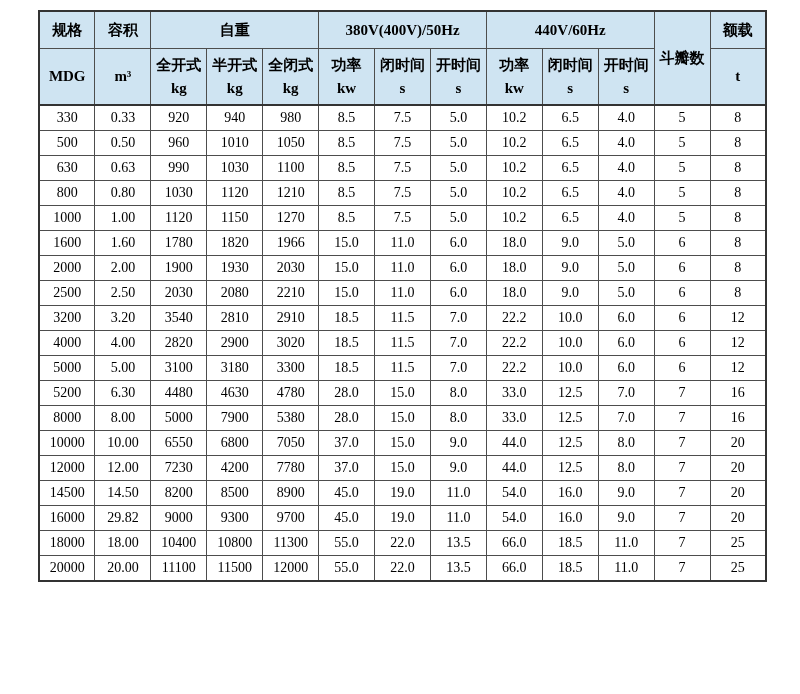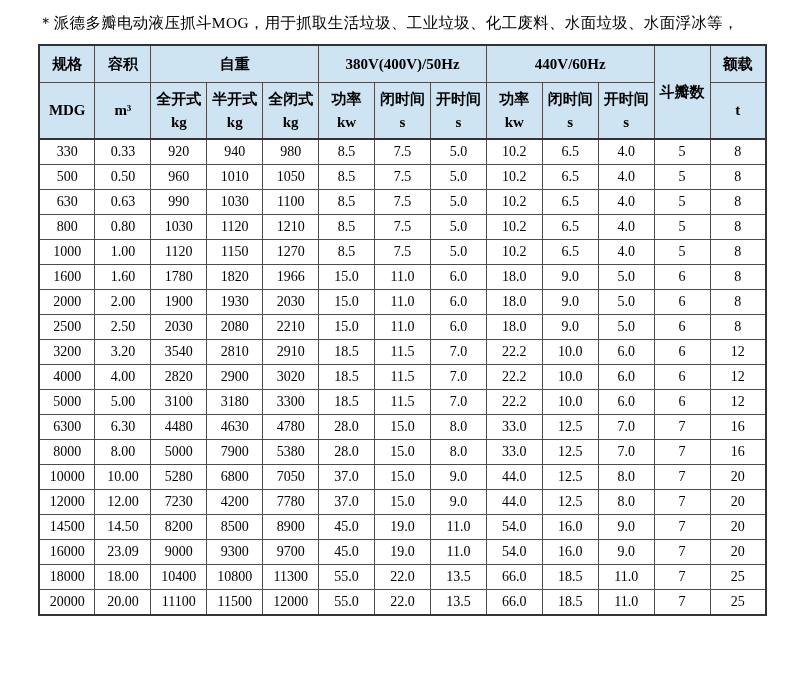--- a/index.html
+++ b/index.html
@@ -54,21 +54,20 @@
     background: #ffffff;
   }
   .unit-line:empty { display: none; }
 </style>
 </head>
 <body>
 
 <div class="page">
 
   <div class="intro">
-    <div>＊派德多瓣电动液压抓斗MOG，用于抓取生活垃圾、工业垃圾、化工废料、水面垃圾、水面浮冰等，</div>
   </div>
 
   <table class="spec-table">
     <thead>
       <tr class="hdr-row-1">
         <th>规格</th>
         <th>容积</th>
         <th colspan="3">自重</th>
         <th colspan="3">380V(400V)/50Hz</th>
         <th colspan="3">440V/60Hz</th>
@@ -277,21 +276,21 @@
           <td>18.5</td>
           <td>11.5</td>
           <td>7.0</td>
           <td>22.2</td>
           <td>10.0</td>
           <td>6.0</td>
           <td>6</td>
           <td>12</td>
         </tr>
         <tr>
-          <td>6300</td>
+          <td>5200</td>
           <td>6.30</td>
           <td>4480</td>
           <td>4630</td>
           <td>4780</td>
           <td>28.0</td>
           <td>15.0</td>
           <td>8.0</td>
           <td>33.0</td>
           <td>12.5</td>
           <td>7.0</td>
@@ -309,21 +308,21 @@
           <td>8.0</td>
           <td>33.0</td>
           <td>12.5</td>
           <td>7.0</td>
           <td>7</td>
           <td>16</td>
         </tr>
         <tr>
           <td>10000</td>
           <td>10.00</td>
-          <td>5280</td>
+          <td>6550</td>
           <td>6800</td>
           <td>7050</td>
           <td>37.0</td>
           <td>15.0</td>
           <td>9.0</td>
           <td>44.0</td>
           <td>12.5</td>
           <td>8.0</td>
           <td>7</td>
           <td>20</td>
@@ -353,21 +352,21 @@
           <td>19.0</td>
           <td>11.0</td>
           <td>54.0</td>
           <td>16.0</td>
           <td>9.0</td>
           <td>7</td>
           <td>20</td>
         </tr>
         <tr>
           <td>16000</td>
-          <td>23.09</td>
+          <td>29.82</td>
           <td>9000</td>
           <td>9300</td>
           <td>9700</td>
           <td>45.0</td>
           <td>19.0</td>
           <td>11.0</td>
           <td>54.0</td>
           <td>16.0</td>
           <td>9.0</td>
           <td>7</td>

